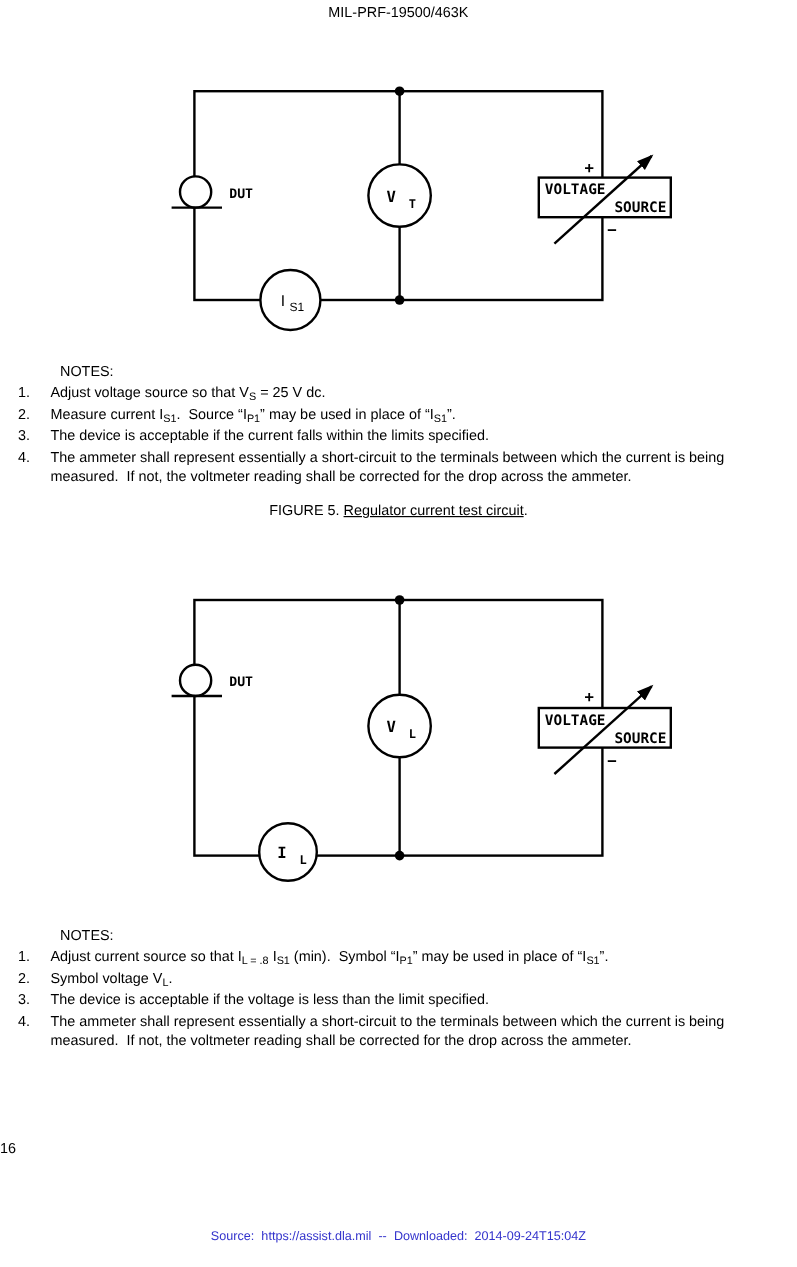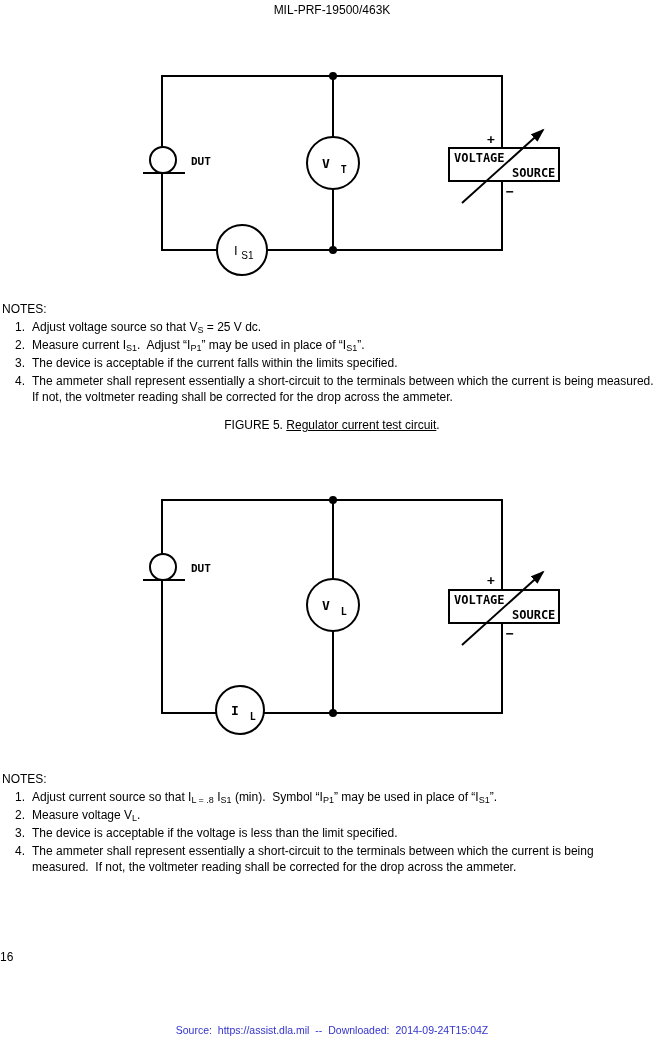--- a/index.html
+++ b/index.html
@@ -27,24 +27,24 @@
   .meter-plain{
     font-family:"Liberation Sans",sans-serif;
     fill:#000;
   }
   .notes{
     position:absolute;left:2px;
     font-size:12px;line-height:16px;
   }
   .notes-fig5{top:301px;width:660px;}
   .notes-fig6{top:771px;width:628px;}
-  .notes-label{margin-bottom:0;}
+  .notes-label{margin-bottom:0;margin-left:48px;}
   .note{display:flex;margin-top:2px;}
   .note .num{flex:none;width:17px;margin-left:13px;}
-  .note .txt{flex:1;white-space:pre-wrap;}
+  .note .txt{flex:1;white-space:pre-wrap;margin-left:10px;}
   sub.sub{font-size:9px;vertical-align:-0.25em;line-height:0;}
   .u{text-decoration:underline;}
   .caption{
     position:absolute;left:0;width:100%;
     text-align:center;font-size:12px;
   }
   .caption-fig5{top:418px;}
   .caption-fig6{top:888px;}
   .page-number{
     position:absolute;top:950px;left:0;width:100%;
@@ -107,21 +107,21 @@
   </svg>
 
   <div class="notes notes-fig5">
     <div class="notes-label">NOTES:</div>
     <div class="note">
       <span class="num">1.</span>
       <span class="txt"><span>Adjust voltage source so that V</span><sub class="sub">S</sub><span> = 25 V dc.</span></span>
     </div>
     <div class="note">
       <span class="num">2.</span>
-      <span class="txt"><span>Measure current I</span><sub class="sub">S1</sub><span>.  Adjust “I</span><sub class="sub">P1</sub><span>” may be used in place of “I</span><sub class="sub">S1</sub><span>”.</span></span>
+      <span class="txt"><span>Measure current I</span><sub class="sub">S1</sub><span>.  Source “I</span><sub class="sub">P1</sub><span>” may be used in place of “I</span><sub class="sub">S1</sub><span>”.</span></span>
     </div>
     <div class="note">
       <span class="num">3.</span>
       <span class="txt"><span>The device is acceptable if the current falls within the limits specified.</span></span>
     </div>
     <div class="note">
       <span class="num">4.</span>
       <span class="txt"><span>The ammeter shall represent essentially a short-circuit to the terminals between which the current is being measured.  If not, the voltmeter reading shall be corrected for the drop across the ammeter.</span></span>
     </div>
   </div>
@@ -170,21 +170,21 @@
   </svg>
 
   <div class="notes notes-fig6">
     <div class="notes-label">NOTES:</div>
     <div class="note">
       <span class="num">1.</span>
       <span class="txt"><span>Adjust current source so that I</span><sub class="sub">L = .8</sub><span> I</span><sub class="sub">S1</sub><span> (min).  Symbol “I</span><sub class="sub">P1</sub><span>” may be used in place of “I</span><sub class="sub">S1</sub><span>”.</span></span>
     </div>
     <div class="note">
       <span class="num">2.</span>
-      <span class="txt"><span>Measure voltage V</span><sub class="sub">L</sub><span>.</span></span>
+      <span class="txt"><span>Symbol voltage V</span><sub class="sub">L</sub><span>.</span></span>
     </div>
     <div class="note">
       <span class="num">3.</span>
       <span class="txt"><span>The device is acceptable if the voltage is less than the limit specified.</span></span>
     </div>
     <div class="note">
       <span class="num">4.</span>
       <span class="txt"><span>The ammeter shall represent essentially a short-circuit to the terminals between which the current is being measured.  If not, the voltmeter reading shall be corrected for the drop across the ammeter.</span></span>
     </div>
   </div>

